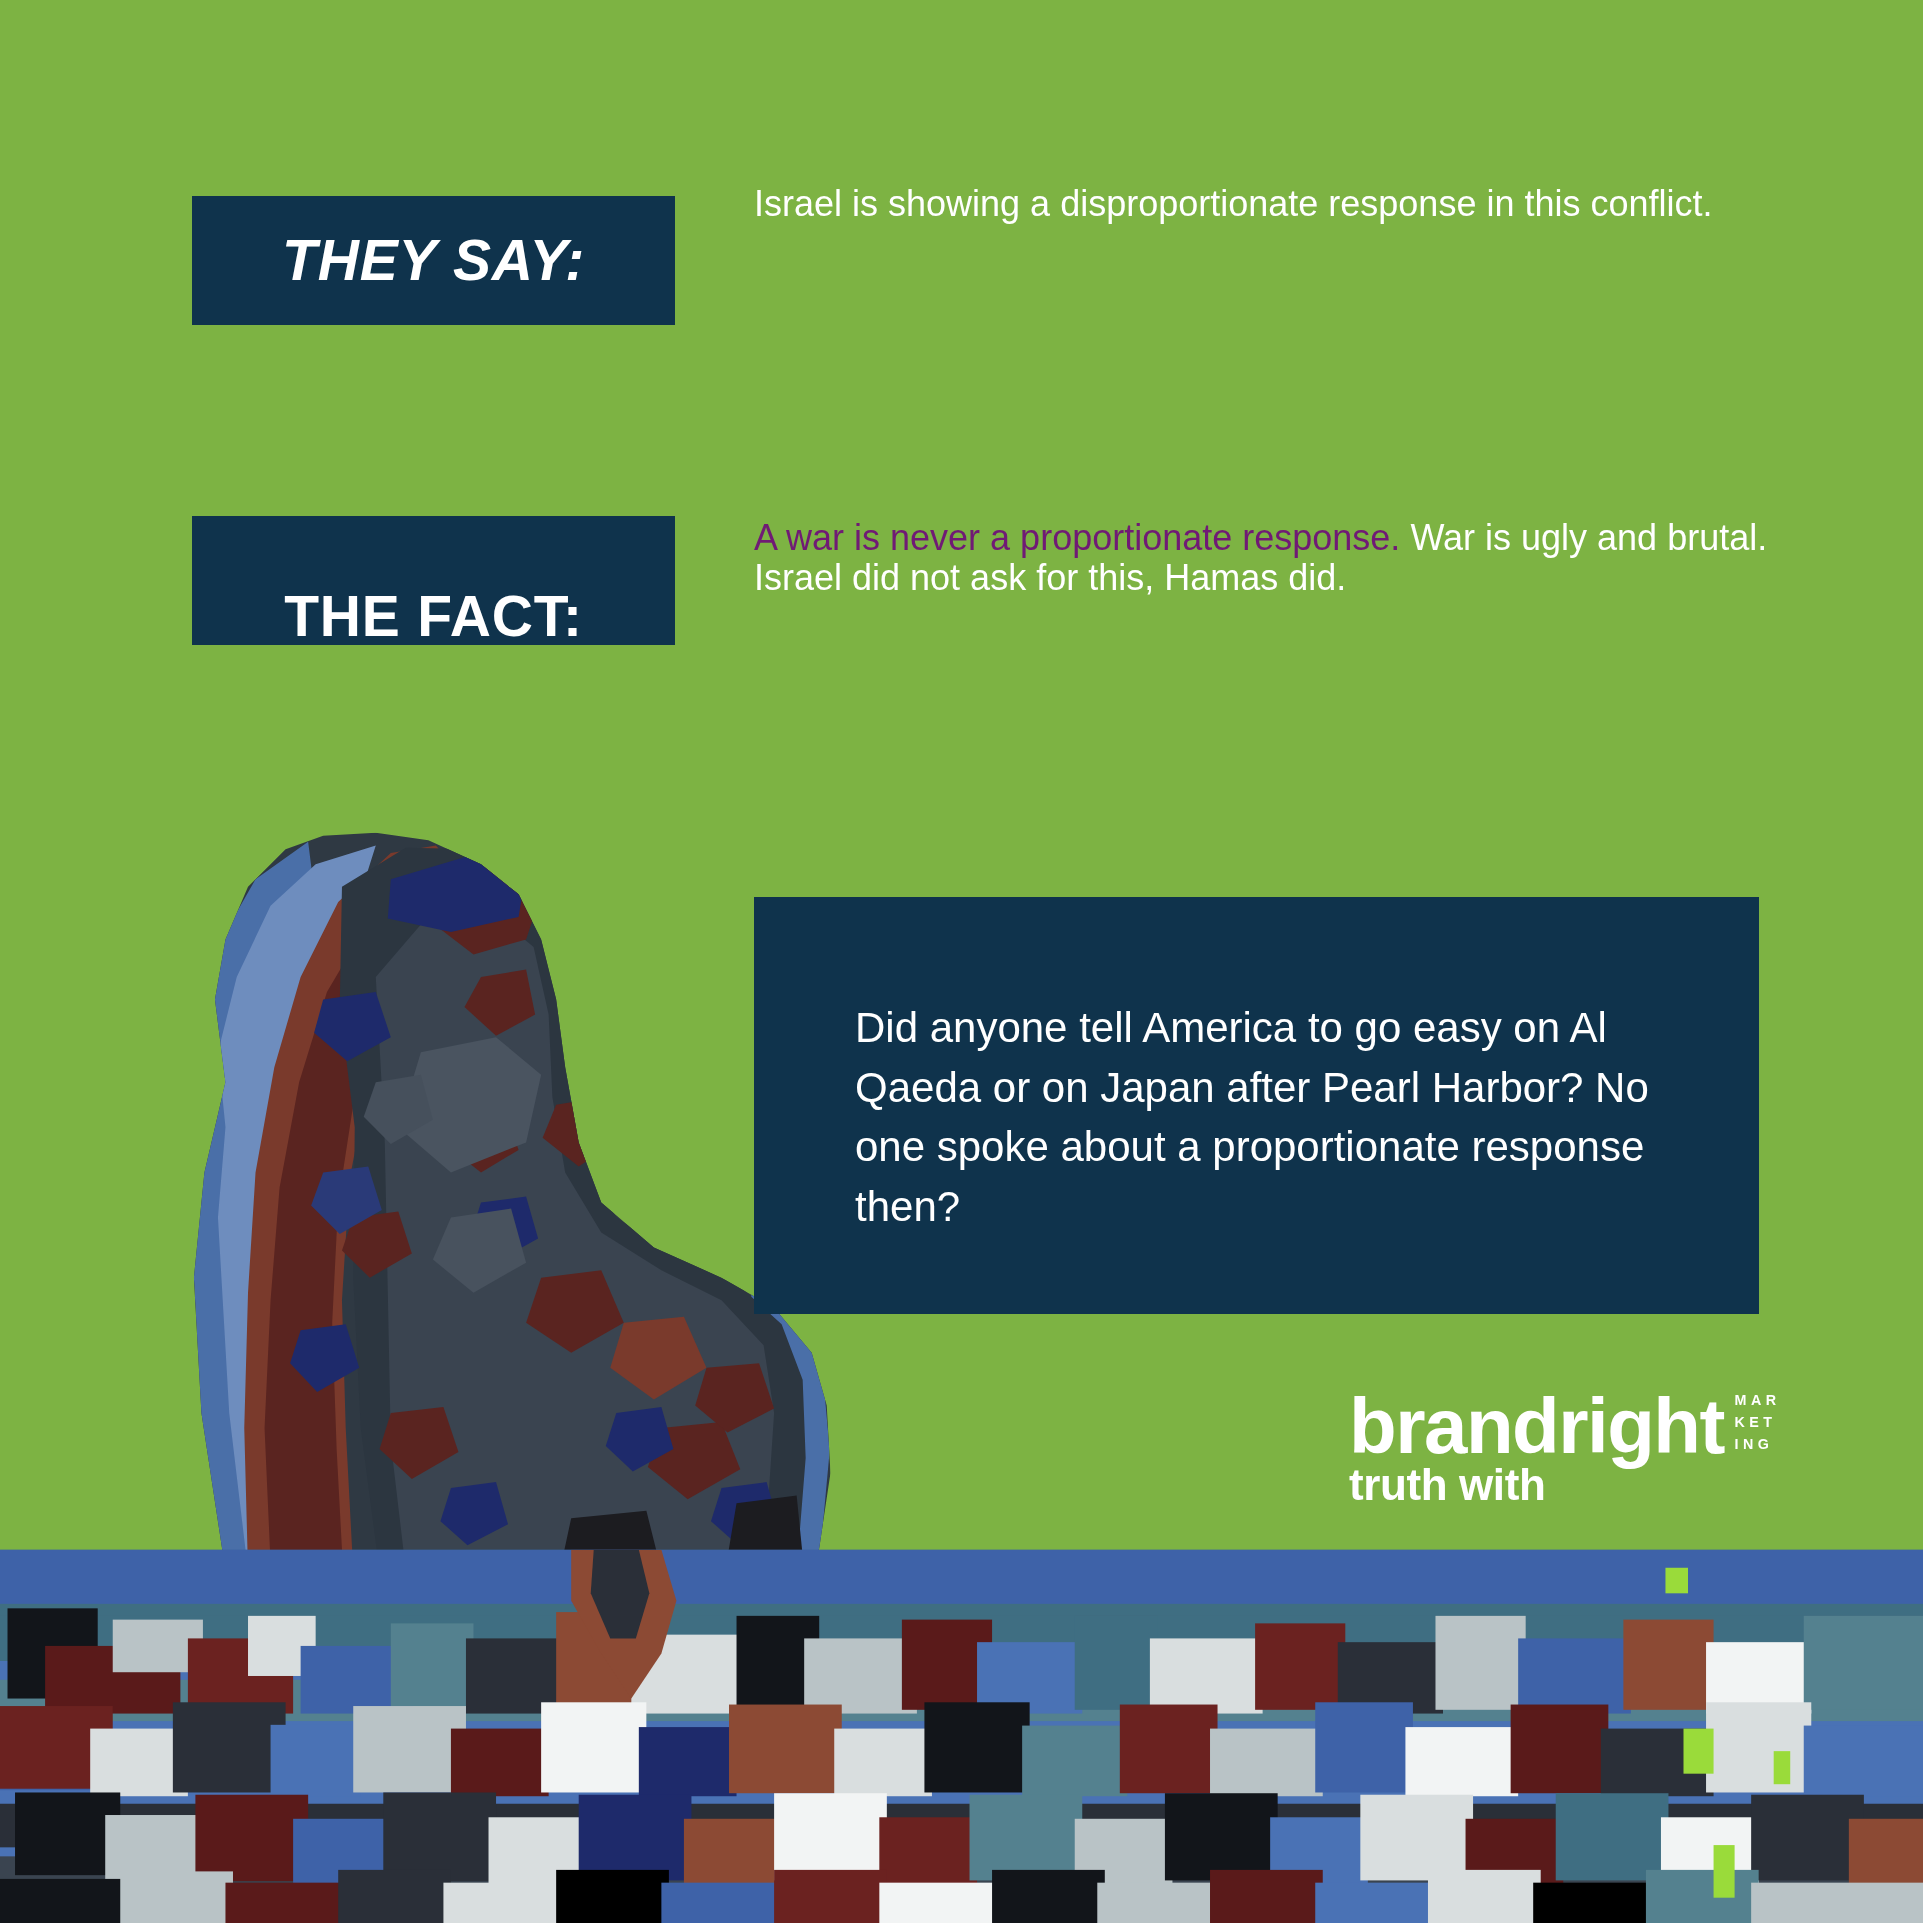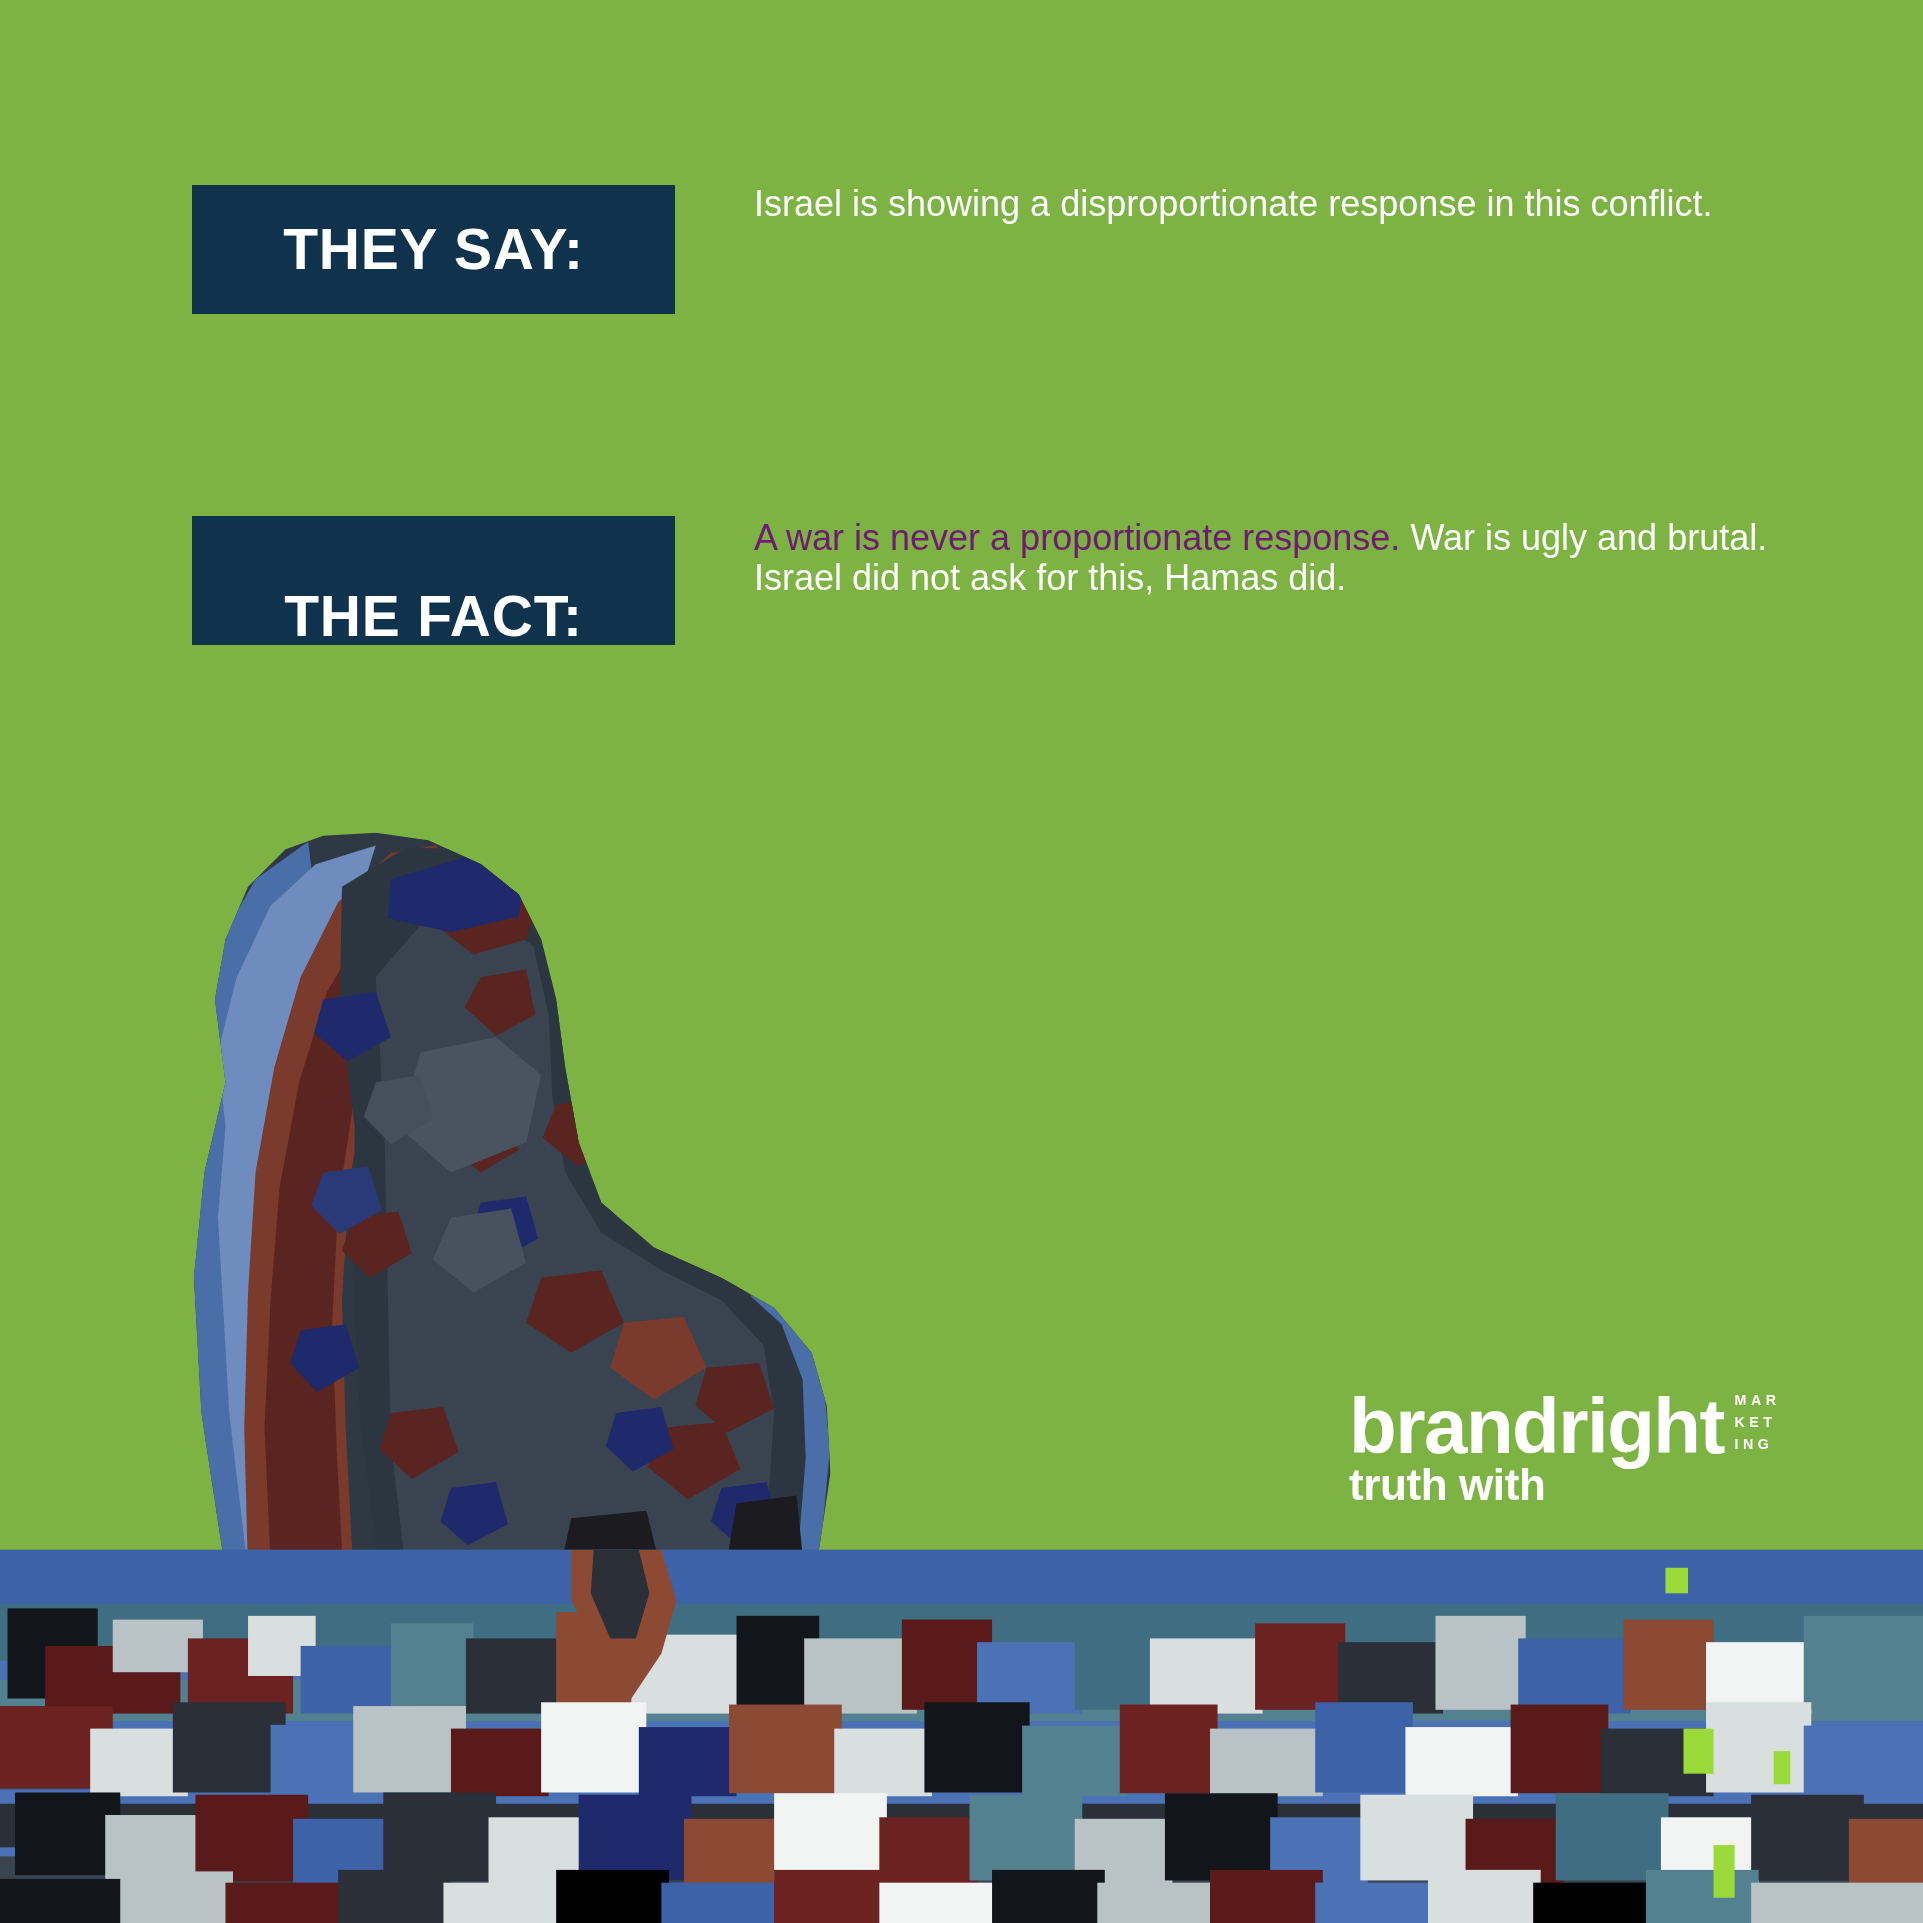--- a/index.html
+++ b/index.html
@@ -35,21 +35,21 @@
     justify-content: center;
   }
   .chip-text {
     color: #ffffff;
     font-weight: 700;
     font-size: 57px;
     letter-spacing: 0.8px;
     line-height: 1;
     white-space: nowrap;
   }
-  #chip-they-say { left: 192px; top: 185px; width: 483px; height: 129px; }
+  #chip-they-say { left: 192px; top: 196px; width: 483px; height: 129px; font-style: italic; }
   #chip-the-fact { left: 192px; top: 516px; width: 483px; height: 129px; align-items: flex-end; }
 
   
   .body-copy {
     position: absolute;
     color: #ffffff;
     font-size: 36px;
     line-height: 1.12;
     font-weight: 400;
     margin-top: 10px;
@@ -303,20 +303,23 @@
   <div class="chip" id="chip-they-say">
     <span class="chip-text">THEY SAY:</span>
   </div>
   <div class="body-copy" id="they-say-body">Israel is showing a disproportionate response in this conflict.</div>
 
   <div class="chip" id="chip-the-fact">
     <span class="chip-text">THE FACT:</span>
   </div>
   <div class="body-copy" id="the-fact-body"><span class="lead">A war is never a proportionate response.</span><span> War is ugly and brutal. Israel did not ask for this, Hamas did.</span></div>
 
+  <div id="quote-panel">
+    <div id="quote-text">Did anyone tell America to go easy on Al Qaeda or on Japan after Pearl Harbor? No one spoke about a proportionate response then?</div>
+  </div>
 
   <div id="logo">
     <div id="logo-main-row">
       <div id="logo-main">brandright</div>
       <div id="logo-marketing">
         <div>MAR</div>
         <div>KET</div>
         <div>ING</div>
       </div>
     </div>

